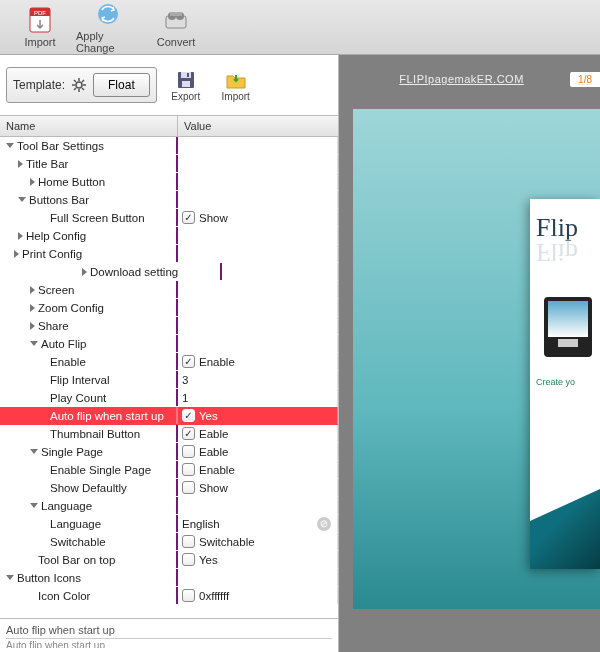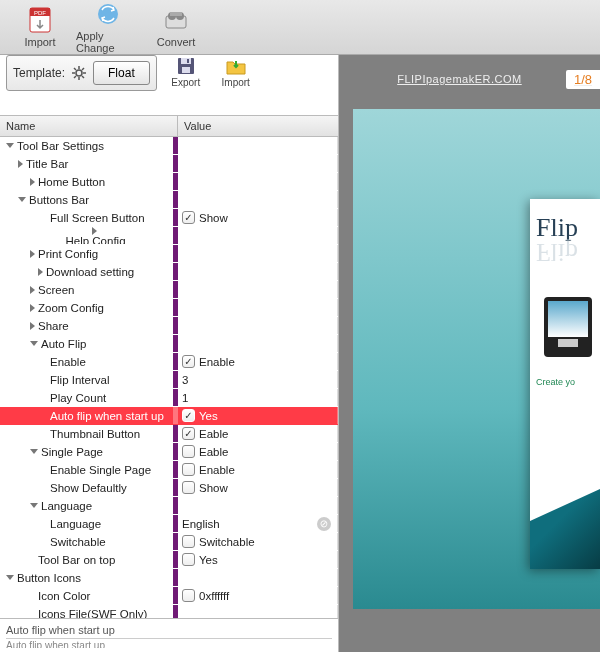--- a/index.html
+++ b/index.html
@@ -31,21 +31,21 @@
 .left-panel {
   width: 339px;
   border-right: 1px solid #bbb;
   display: flex;
   flex-direction: column;
   background: #fff;
 }
 .template-bar {
   height: 60px;
   display: flex;
-  align-items: flex-start;
+  align-items: center;
   padding: 0 6px;
   gap: 8px;
 }
 .template-box {
   border: 1px solid #999;
   height: 36px;
   display: flex;
   align-items: center;
   padding: 0 6px;
   gap: 6px;
@@ -91,21 +91,21 @@
 .rows::-webkit-scrollbar-thumb { background:linear-gradient(#ddd,#bbb); border:1px solid #999; border-radius:3px; }
 
 .row {
   height: 18px;
   display:flex;
   font-size: 11.5px;
   color:#222;
   align-items:center;
   border-bottom: 1px solid transparent;
 }
-.row .cell-name { width: 178px; display:flex; align-items:center; overflow:hidden; white-space:nowrap; border-right:5px solid #701a75; height:100%; }
+.row .cell-name { width: 178px; display:flex; align-items:center; overflow:hidden; white-space:nowrap; border-right:2px solid #701a75; height:100%; }
 .row .cell-value { flex:1; display:flex; align-items:center; padding-left:4px; gap:4px; border-right:1px solid #ddd; height:100%; }
 .row.selected { background:#ff3b47; color:#fff; }
 .row.selected .cell-name, .row.selected .cell-value { border-right-color: rgba(255,255,255,0.3); }
 .tri {
   width:0; height:0;
   border-top:4px solid transparent;
   border-bottom:4px solid transparent;
   border-left:5px solid #777;
   margin-right:3px;
 }
@@ -146,21 +146,21 @@
   display:flex;
   align-items:center;
   font-size:11px;
   color:#eee;
   text-decoration:underline;
 }
 .preview-head .url { flex:1; text-align:center; letter-spacing:0.5px; }
 .page-ind {
   background:#fff;
   color:#e67e22;
-  font-size:13px;
+  font-size:10px;
   padding:2px 8px;
   border-radius:2px 0 0 2px;
 }
 .preview-body {
   margin-top: 20px;
   height: 500px;
   background: linear-gradient(180deg, #9fd6d9 0%, #5fb8bd 60%, #2a8a90 100%);
   position:relative;
 }
 .book {
@@ -301,35 +301,35 @@
             <div class="cell-name" style="padding-left: 42px;">
               <span style="width: 8px; display: inline-block;"></span>
               <span>Full Screen Button</span>
             </div>
             <div class="cell-value">
               <span class="cb">✓</span>
               <span>Show</span>
             </div>
           </div>
           <div class="row">
-            <div class="cell-name" style="padding-left: 18px; flex-direction: column;">
+            <div class="cell-name" style="padding-left: 18px;">
               <span class="tri"></span>
               <span>Help Config</span>
             </div>
             <div class="cell-value"></div>
           </div>
           <div class="row">
-            <div class="cell-name" style="padding-left: 30px;">
+            <div class="cell-name" style="padding-left: 14px;">
               <span class="tri"></span>
               <span>Print Config</span>
             </div>
             <div class="cell-value"></div>
           </div>
           <div class="row">
-            <div class="cell-name" style="padding-left: 38px;">
+            <div class="cell-name" style="padding-left: 38px; margin-left: 44px;">
               <span class="tri"></span>
               <span>Download setting</span>
             </div>
             <div class="cell-value"></div>
           </div>
           <div class="row">
             <div class="cell-name" style="padding-left: 30px;">
               <span class="tri"></span>
               <span>Screen</span>
             </div>
@@ -480,27 +480,20 @@
           </div>
           <div class="row">
             <div class="cell-name" style="padding-left: 30px;">
               <span style="width: 8px; display: inline-block;"></span>
               <span>Icon Color</span>
             </div>
             <div class="cell-value">
               <span class="cb"></span>
               <span>0xffffff</span>
             </div>
-          </div>
-          <div class="row">
-            <div class="cell-name" style="padding-left: 30px;">
-              <span style="width: 8px; display: inline-block;"></span>
-              <span>Icons File(SWF Only)</span>
-            </div>
-            <div class="cell-value"></div>
           </div>
         </div>
     </div>
 
     <div class="bottom-status">
       <div>Auto flip when start up</div>
       <div style="border-top:1px solid #ccc; margin-top:2px; padding-top:1px; font-size:10px; color:#888; overflow:hidden; height:10px;">Auto flip when start up</div>
     </div>
   </div>
 

